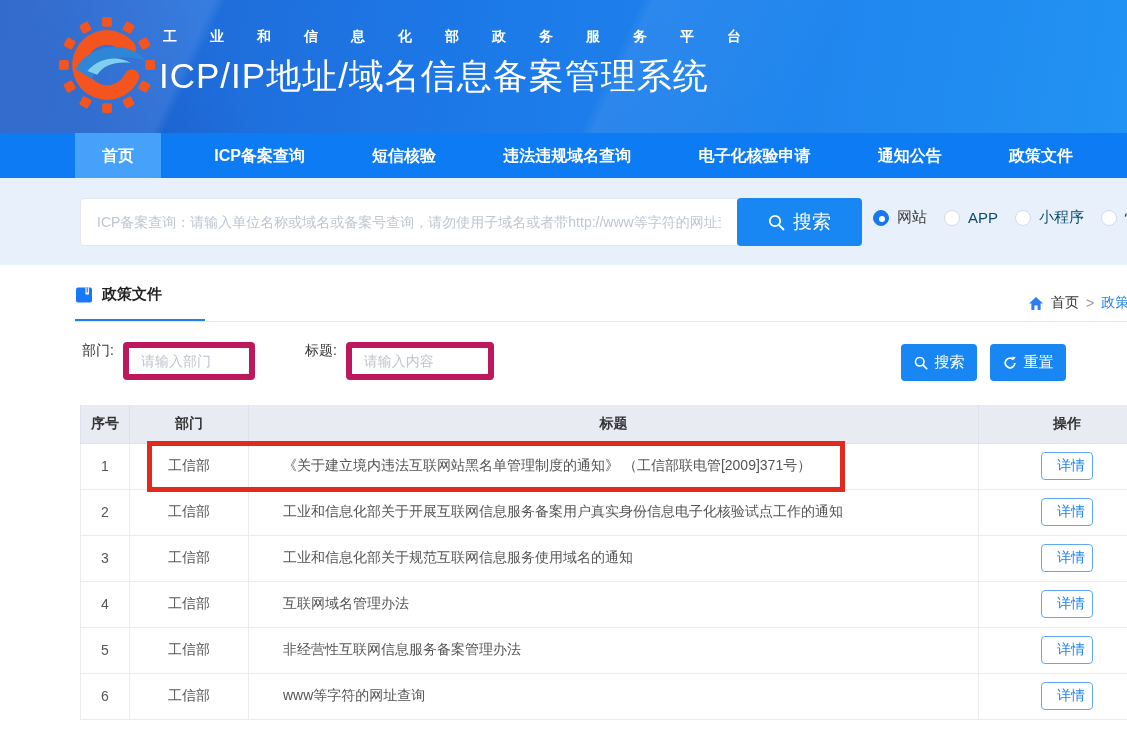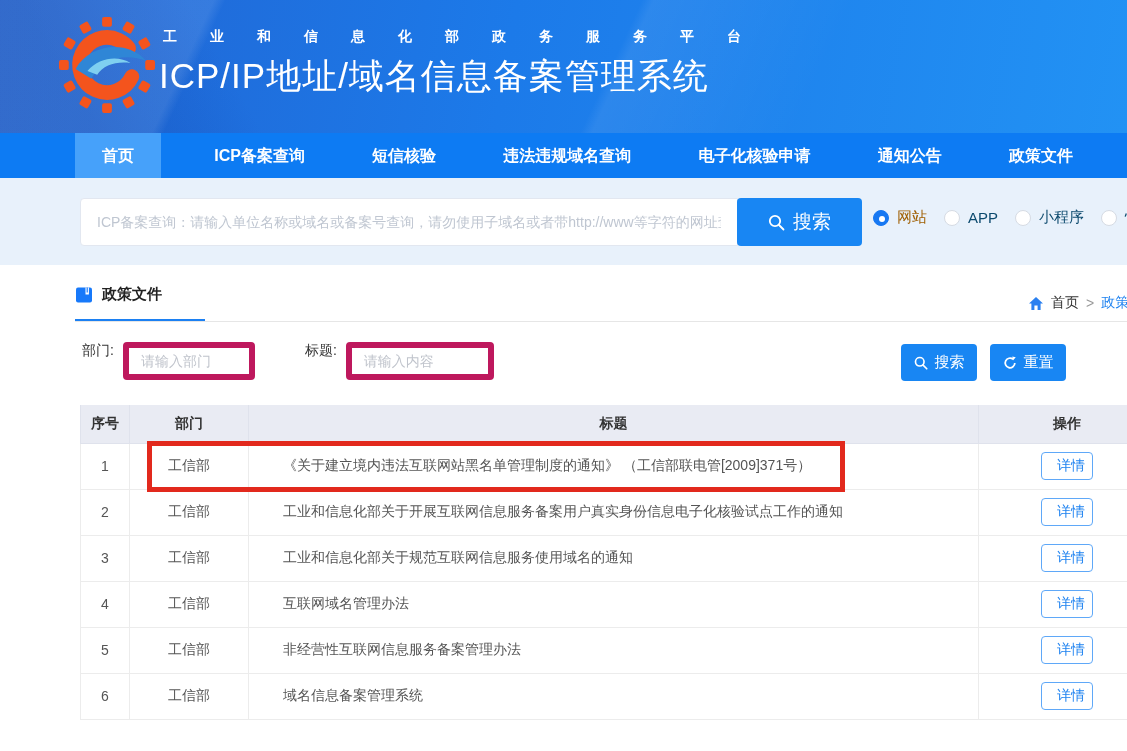--- a/index.html
+++ b/index.html
@@ -54,21 +54,21 @@
   .radio {
     width:16px; height:16px; border-radius:50%; background:#fff;
     border:1px solid #d6dbe3; margin-right:8px; position:relative; flex:none;
   }
   .radio.sel { background:#1778f2; border-color:#1778f2; }
   .radio.sel::after {
     content:""; position:absolute; left:5px; top:5px; width:6px; height:6px;
     border-radius:50%; background:#fff;
   }
   .radio-text { font-size:15px; color:#0c4a6e; }
-  .radio-text.sel { color:#a16207;font-family:Liberation Mono, monospace; }
+  .radio-text.sel { color:#404040;font-family:Liberation Mono, monospace; }
   
   .content { position:absolute; top:265px; left:0; width:1127px; height:486px; background:#fff; }
   .sec-tab { position:absolute; left:75px; top:20px; display:flex; align-items:center; gap:9px; cursor:pointer; }
   .sec-title { font-size:15px; font-weight:bold; color:#222; }
   .sec-underline { position:absolute; left:75px; top:54px; width:130px; height:3px; background:#1c80f2; }
   .sec-line { position:absolute; left:75px; top:56px; right:0; height:1px; background:#e6e6e6; }
   .breadcrumb { position:absolute; left:1028px; top:29px; display:flex; align-items:center; gap:7px; font-size:14px; white-space:nowrap; }
   .bc-home { color:#333; cursor:pointer; }
   .bc-sep { color:#999; }
   .bc-cur { color:#1e82f0; cursor:pointer; }
@@ -267,20 +267,20 @@
       </tr>
       <tr>
         <td class="td-no">5</td>
         <td class="td-dept">工信部</td>
         <td class="td-title">非经营性互联网信息服务备案管理办法</td>
         <td class="td-op"><button class="detail-btn">详情</button></td>
       </tr>
       <tr>
         <td class="td-no">6</td>
         <td class="td-dept">工信部</td>
-        <td class="td-title">域名信息备案管理系统</td>
+        <td class="td-title">www等字符的网址查询</td>
         <td class="td-op"><button class="detail-btn">详情</button></td>
       </tr>
     </tbody>
   </table>
 </div>
 
 <div class="red-box"></div>
 
 </body></html>

